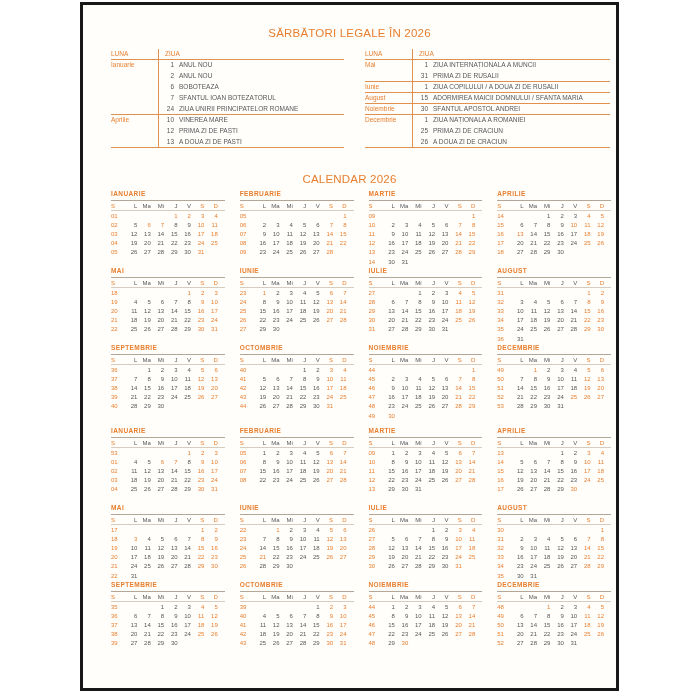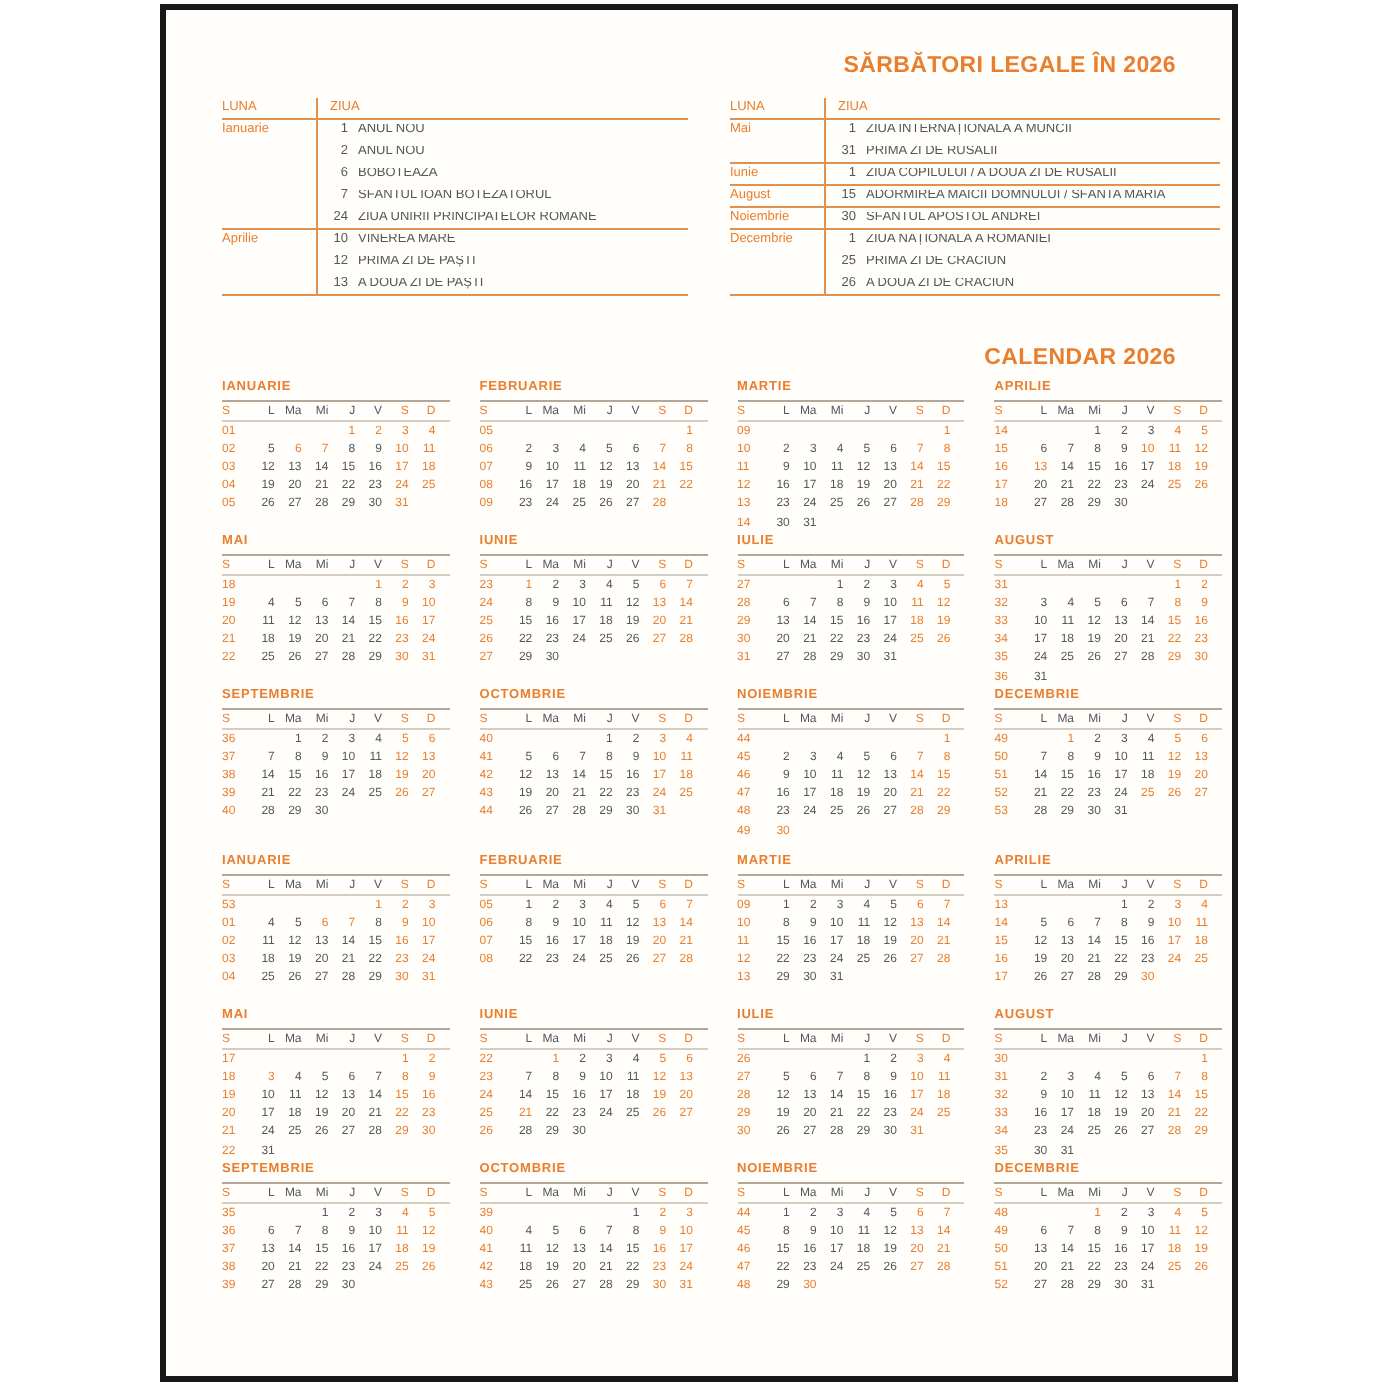--- a/index.html
+++ b/index.html
@@ -9,37 +9,37 @@
     --month-rule:#b3a79a;
     --hdr-rule:#d6ccc0;
   }
   *{box-sizing:border-box;margin:0;padding:0;}
   body{width:700px;height:700px;background:#ffffff;font-family:"Liberation Sans",sans-serif;overflow:hidden;}
   .canvas{position:relative;width:700px;height:700px;background:#ffffff;overflow:hidden;}
   .page{position:absolute;left:80px;top:2px;width:539px;height:689px;background:#fffefb;
         border:3px solid #181818;padding:22px 6px 0 28px;}
 
   
-  .holidays-title{font-size:11.5px;font-weight:bold;letter-spacing:.2px;color:var(--accent);
-                  text-align:right;padding-right:22px;}
+  .holidays-title{font-size:11.5px;font-weight:normal;letter-spacing:.2px;color:var(--accent);
+                  text-align:center;padding-right:22px;}
   .tables{display:flex;gap:21px;margin-top:10px;}
   .htable{position:relative;font-size:6.5px;color:var(--ink);line-height:1;}
   .htable-left{width:233px;}
   .htable-right{width:245px;}
   .vline{position:absolute;left:47px;top:0;bottom:0;width:1px;background:var(--line);}
   .hrow{display:flex;align-items:center;height:11px;}
   .hrow.sep{border-bottom:1px solid var(--line);}
   .c-month{width:47px;color:var(--accent);}
   .c-ziua{padding-left:7px;color:var(--accent);}
   .c-num{width:16px;text-align:right;}
   .c-name{padding-left:5px;white-space:nowrap;overflow:hidden;}
 
   
-  .year-title{color:var(--accent);font-weight:bold;font-size:11.5px;letter-spacing:.2px;
-              text-align:right;padding-right:22px;}
+  .year-title{color:var(--accent);font-weight:normal;font-size:11.5px;letter-spacing:.2px;
+              text-align:center;padding-right:22px;}
   .year-0 .year-title{margin-top:25px;}
   .year-1 .year-title{margin-top:7px;}
   .months-grid{display:grid;grid-template-columns:repeat(4,1fr);column-gap:15px;
                grid-auto-rows:77px;margin-top:6px;width:500px;}
   .month{color:var(--ink);font-size:6px;line-height:1;}
   .month-name{font-size:6.5px;font-weight:bold;letter-spacing:.4px;color:var(--accent);
               padding-bottom:2px;border-bottom:1px solid var(--month-rule);margin-bottom:1px;}
   .mrow{display:flex;align-items:center;height:9.2px;}
   .mrow.hdr{height:9.6px;border-bottom:1px solid var(--hdr-rule);}
   .wcell{width:13px;text-align:left;}

